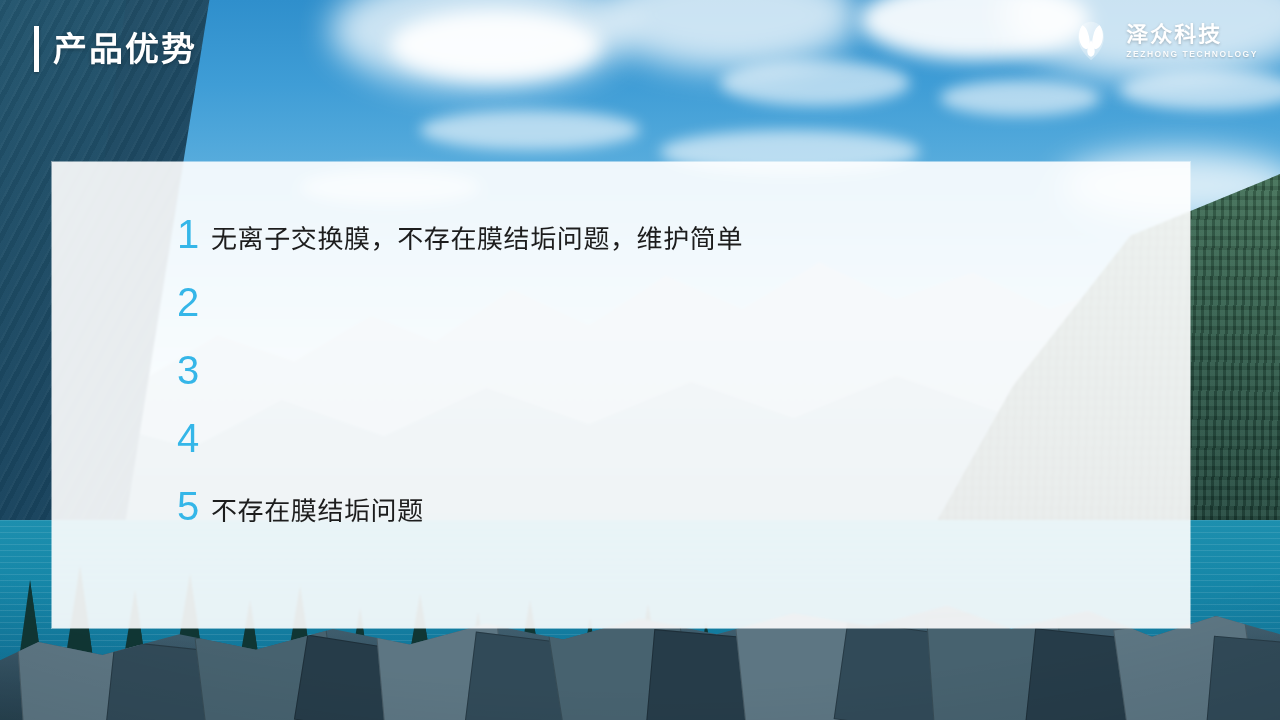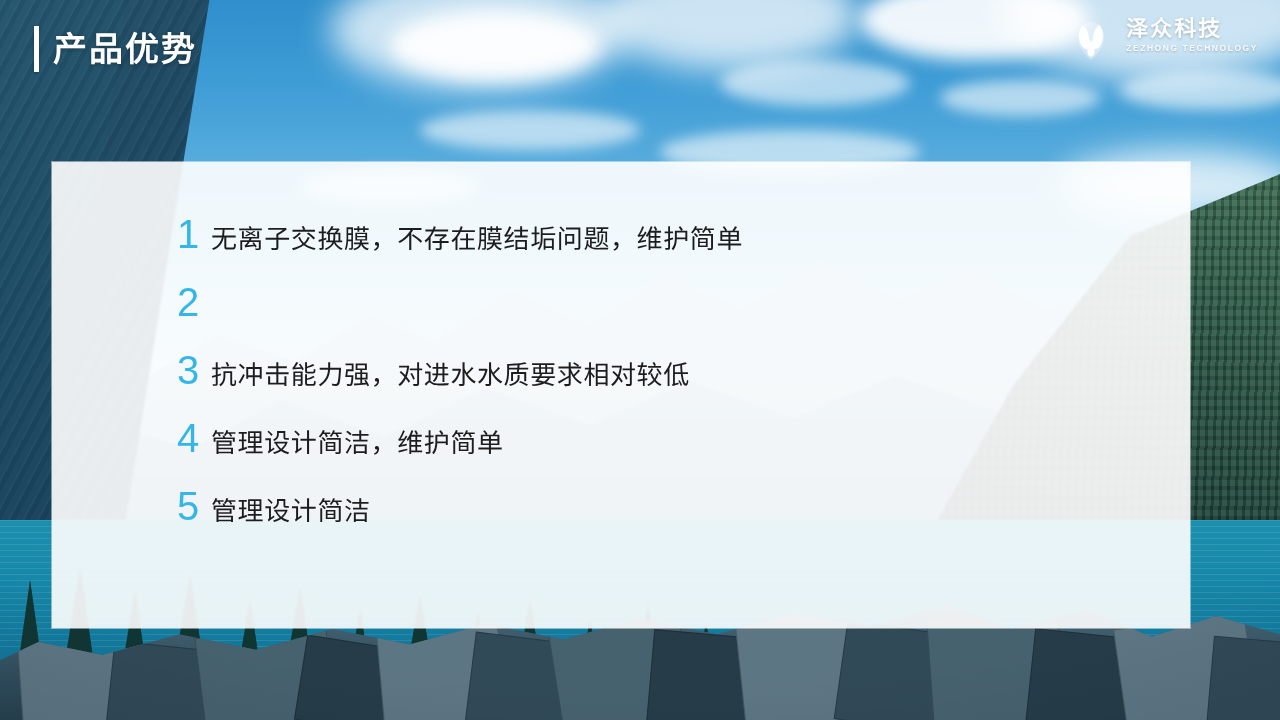--- a/index.html
+++ b/index.html
@@ -198,20 +198,21 @@
     letter-spacing: 2px;
     line-height: 1;
     text-shadow: 0 1px 4px rgba(0,0,0,0.30);
   }
 
   
   .logo {
     position: absolute;
     right: 22px; top: 18px;
     display: flex;
+    align-items: center;
     gap: 12px;
   }
   .logo-mark { width: 46px; height: 46px; display:block; }
   .logo-txt { display: flex; flex-direction: column; line-height: 1; }
   .logo-cn {
     color: #ffffff;
     font-size: 22px;
     font-weight: 700;
     letter-spacing: 2px;
     text-shadow: 0 1px 3px rgba(0,0,0,0.25);
@@ -379,29 +380,27 @@
         <div class="num">1</div>
         <div class="row-text">无离子交换膜，不存在膜结垢问题，维护简单</div>
       </div>
 
       <div class="row">
         <div class="num">2</div>
       </div>
 
       <div class="row">
         <div class="num">3</div>
-        <div class="row-text">抗冲击能力强，对进水水质要求相对较低</div>
       </div>
 
       <div class="row">
         <div class="num">4</div>
-        <div class="row-text">管理设计简洁，维护简单</div>
       </div>
 
       <div class="row">
         <div class="num">5</div>
-        <div class="row-text">管理设计简洁</div>
+        <div class="row-text">不存在膜结垢问题</div>
       </div>
 
     </div>
   </div>
 
 </div>
 
 </body></html>

